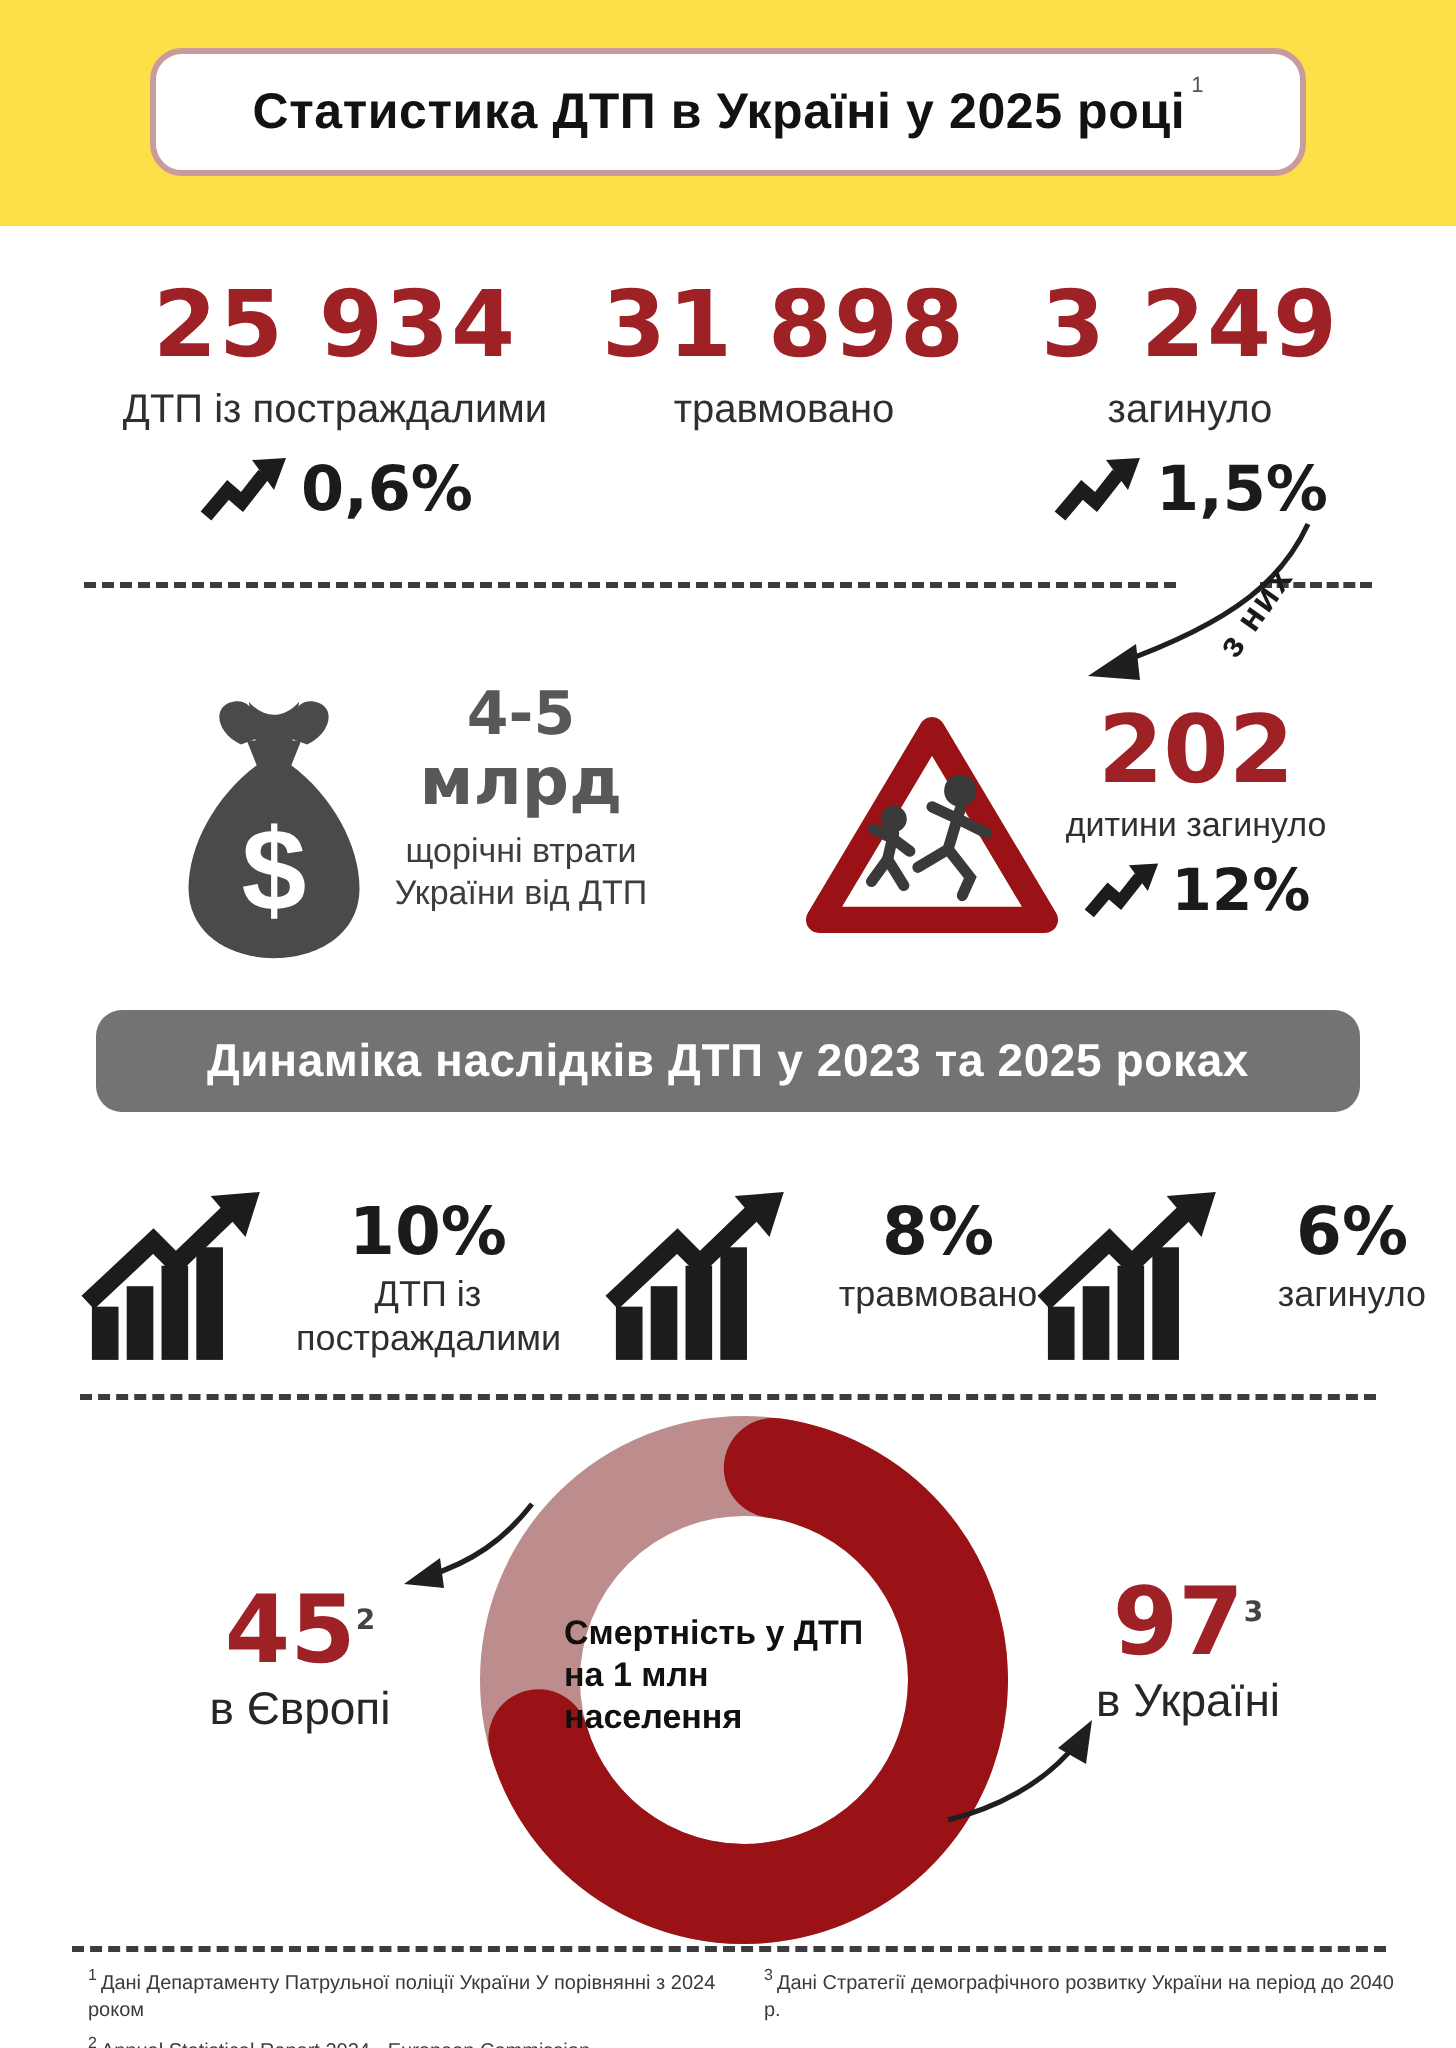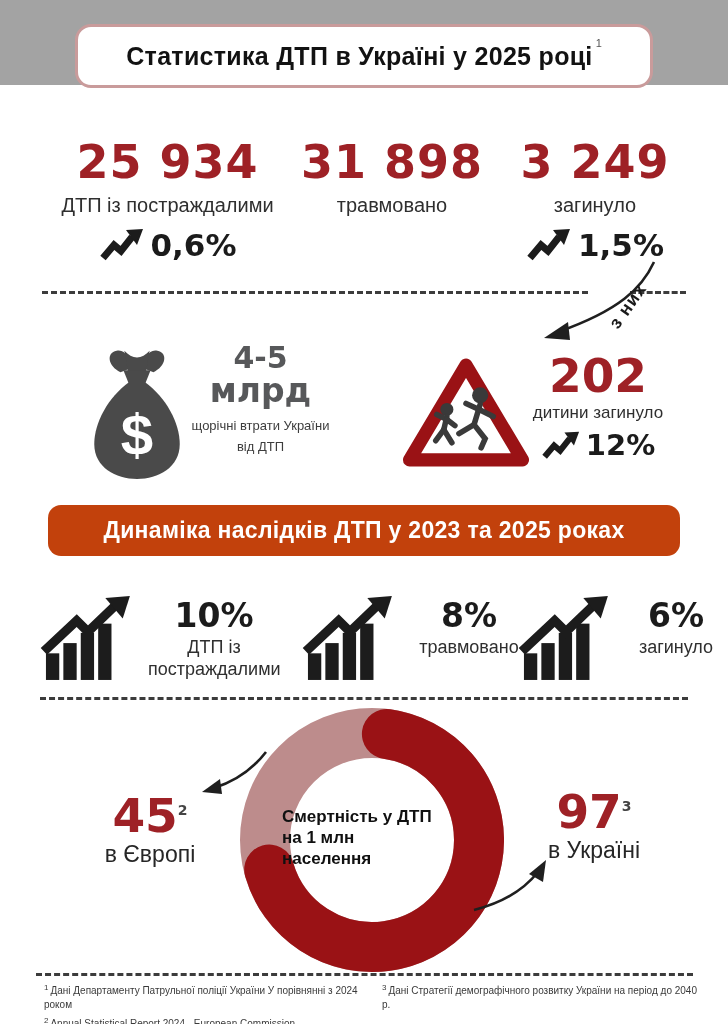--- a/index.html
+++ b/index.html
@@ -1,20 +1,20 @@
 <!DOCTYPE html>
 <html><head>
 <meta charset="utf-8">
 <style>
   html,body{margin:0;padding:0;background:#e9e9e9;}
   .page{position:relative;width:728px;height:1024px;background:#ffffff;margin:0 auto;
         font-family:"Liberation Sans",sans-serif;overflow:hidden;color:#222;}
 
   
-  .top-band{position:absolute;left:0;top:0;width:728px;height:85px;background:#a3a3a3;}
+  .top-band{position:absolute;left:0;top:0;width:728px;height:113px;background:#fde047;}
   .title-box{position:absolute;left:75px;top:24px;width:572px;height:58px;background:#fff;
              border:3px solid #c99b9b;border-radius:16px;display:flex;align-items:center;justify-content:center;}
   .title-box .t{font-size:25px;font-weight:bold;color:#121212;letter-spacing:.3px;}
   .title-box sup{font-size:11px;color:#555;margin-left:3px;align-self:flex-start;margin-top:10px;}
 
   
   .stat-col{position:absolute;top:138px;text-align:center;}
   .stat-col.c1{left:35px;width:265px;}
   .stat-col.c2{left:292px;width:200px;}
   .stat-col.c3{left:495px;width:200px;}
@@ -32,32 +32,32 @@
   .sep3{left:36px;top:973px;width:657px;}
 
   .ofthem-arrow{position:absolute;left:532px;top:256px;width:158px;height:92px;}
   .ofthem-arrow text{font-size:18px;font-weight:600;fill:#1a1a1a;letter-spacing:1px;}
 
   
   .bag-icon{position:absolute;left:88px;top:346px;width:98px;height:136px;}
   .losses-text{position:absolute;left:188px;top:343px;width:145px;text-align:center;}
   .losses-value{font-family:"DejaVu Sans","Liberation Sans",sans-serif;font-size:30px;font-weight:800;color:#57585a;line-height:1.0;}
   .losses-unit{font-family:"DejaVu Sans","Liberation Sans",sans-serif;font-size:33px;font-weight:800;color:#57585a;line-height:1.1;}
-  .losses-caption{font-size:13px;color:#3d3d3d;line-height:21px;margin-top:6px;}
+  .losses-caption{font-size:17px;color:#3d3d3d;line-height:21px;margin-top:6px;}
 
   .tri-icon{position:absolute;left:398px;top:352px;width:136px;height:121px;}
   .children-text{position:absolute;left:528px;top:352px;width:140px;text-align:center;}
   .children-value{font-family:"DejaVu Sans","Liberation Sans",sans-serif;font-size:47px;font-weight:800;color:#9e2126;line-height:1.0;}
   .children-label{font-size:17px;color:#2f2f2f;margin-top:4px;white-space:nowrap;}
   .children-delta{display:flex;align-items:center;justify-content:center;gap:5px;margin-top:5px;}
   .children-delta svg{width:40px;height:31px;}
   .children-delta .delta-val{font-size:29px;}
 
   
-  .banner2{position:absolute;left:48px;top:505px;width:632px;height:51px;background:#c2410c;border-radius:13px;
+  .banner2{position:absolute;left:48px;top:505px;width:632px;height:51px;background:#737373;border-radius:13px;
            display:flex;align-items:center;justify-content:center;}
   .banner2 .t{color:#fff;font-size:23px;font-weight:bold;letter-spacing:.3px;}
 
   
   .growth{position:absolute;top:596px;display:flex;align-items:flex-start;}
   .growth.g1{left:38px;}
   .growth.g2{left:300px;}
   .growth.g3{left:516px;}
   .growth svg{width:106px;height:86px;flex:none;}
   .growth .txt{margin-left:4px;padding-top:2px;text-align:center;}

